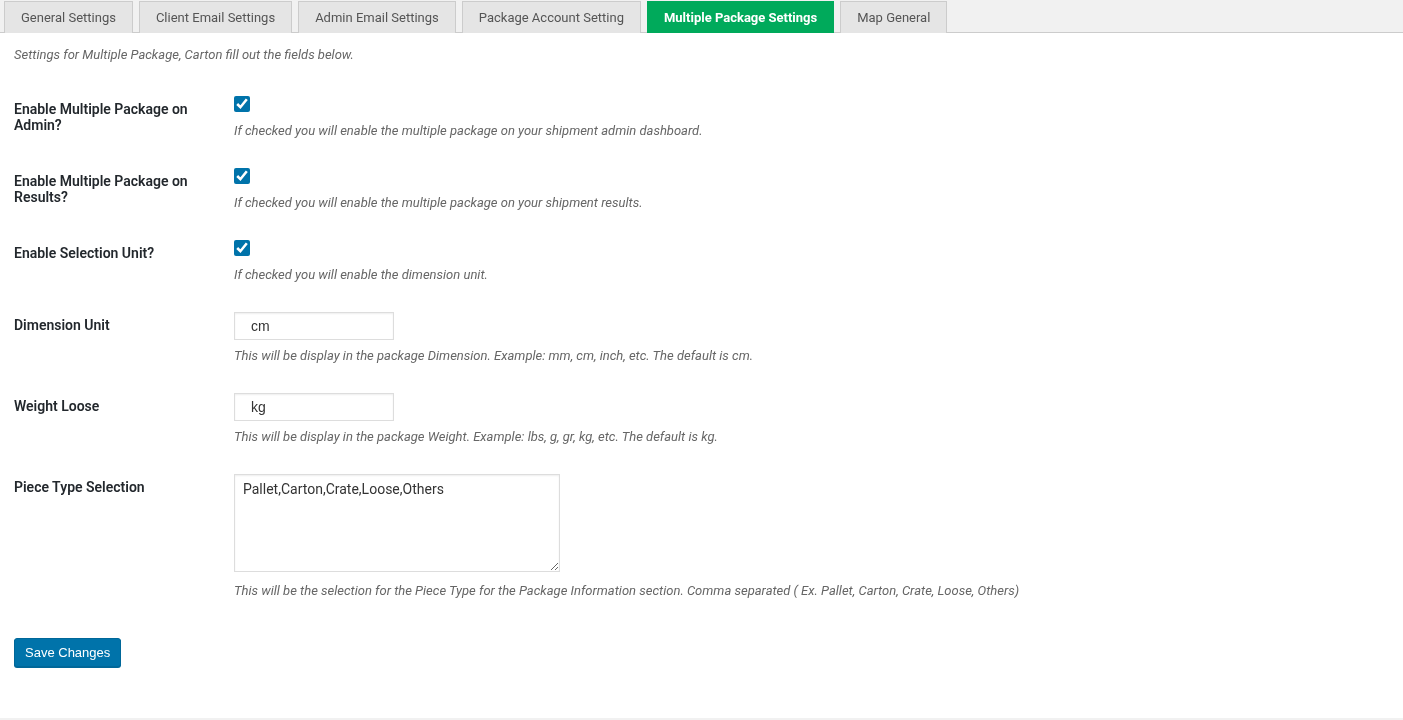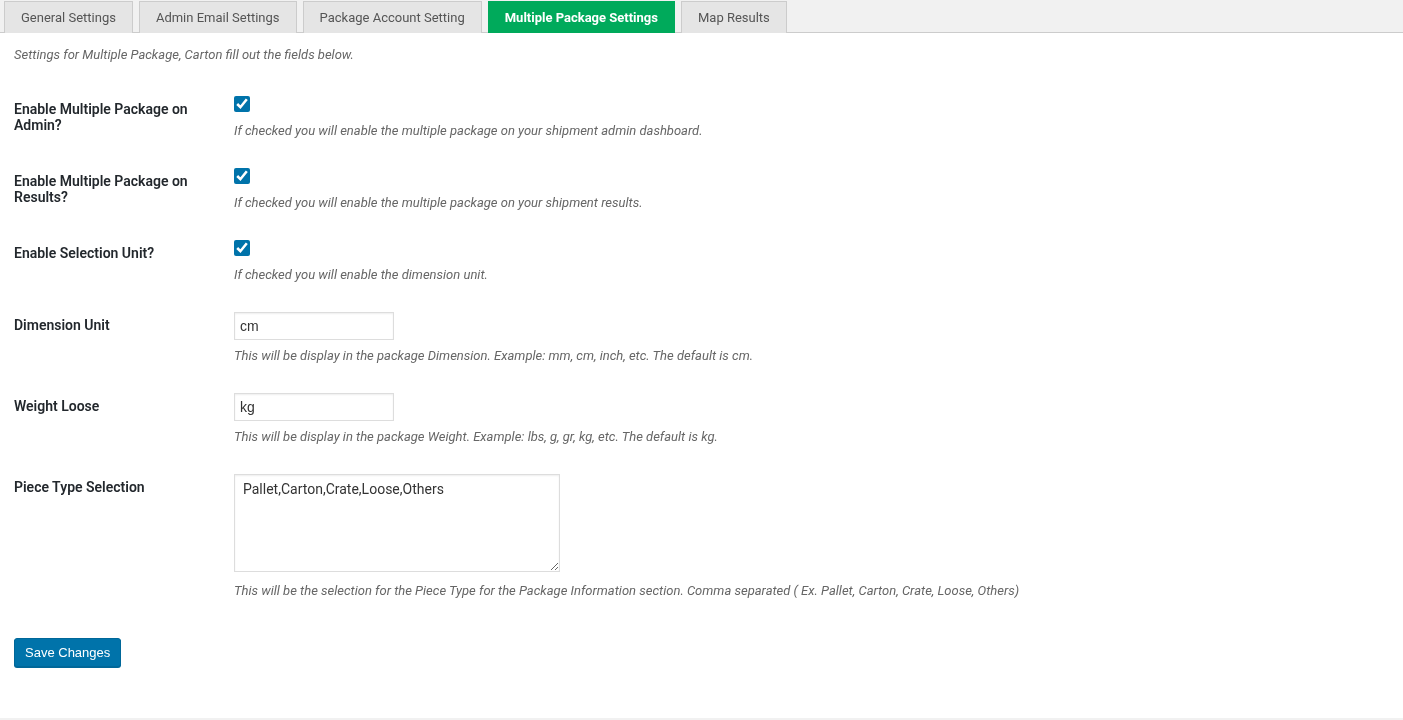--- a/index.html
+++ b/index.html
@@ -67,21 +67,21 @@
   }
   .desc {
     font-style: italic;
     color: #666;
     margin: 8px 0 0 0;
     font-size: 13px;
   }
   input[type="text"] {
     border: 1px solid #ddd;
     box-shadow: inset 0 1px 2px rgba(0,0,0,.07);
-    padding: 5px 5px;
+    padding: 5px 16px;
     font-size: 14px;
     width: 160px;
     color: #333;
     background: #fff;
   }
   textarea {
     border: 1px solid #ddd;
     box-shadow: inset 0 1px 2px rgba(0,0,0,.07);
     padding: 6px 8px;
     font-size: 14px;
@@ -109,24 +109,25 @@
     cursor: pointer;
     box-shadow: 0 1px 0 #006799;
   }
   .submit-row { margin-top: 20px; }
 </style>
 </head>
 <body>
 
 <div class="tab-bar">
   <div class="tab">General Settings</div>
+  <div class="tab">Client Email Settings</div>
   <div class="tab">Admin Email Settings</div>
   <div class="tab">Package Account Setting</div>
   <div class="tab tab-active">Multiple Package Settings</div>
-  <div class="tab">Map Results</div>
+  <div class="tab">Map General</div>
 </div>
 
 <div class="page">
   <p class="intro">Settings for Multiple Package, Carton fill out the fields below.</p>
 
   <table class="form-table">
     <tbody>
 
       <tr>
         <th>Enable Multiple Package on Admin?</th>

